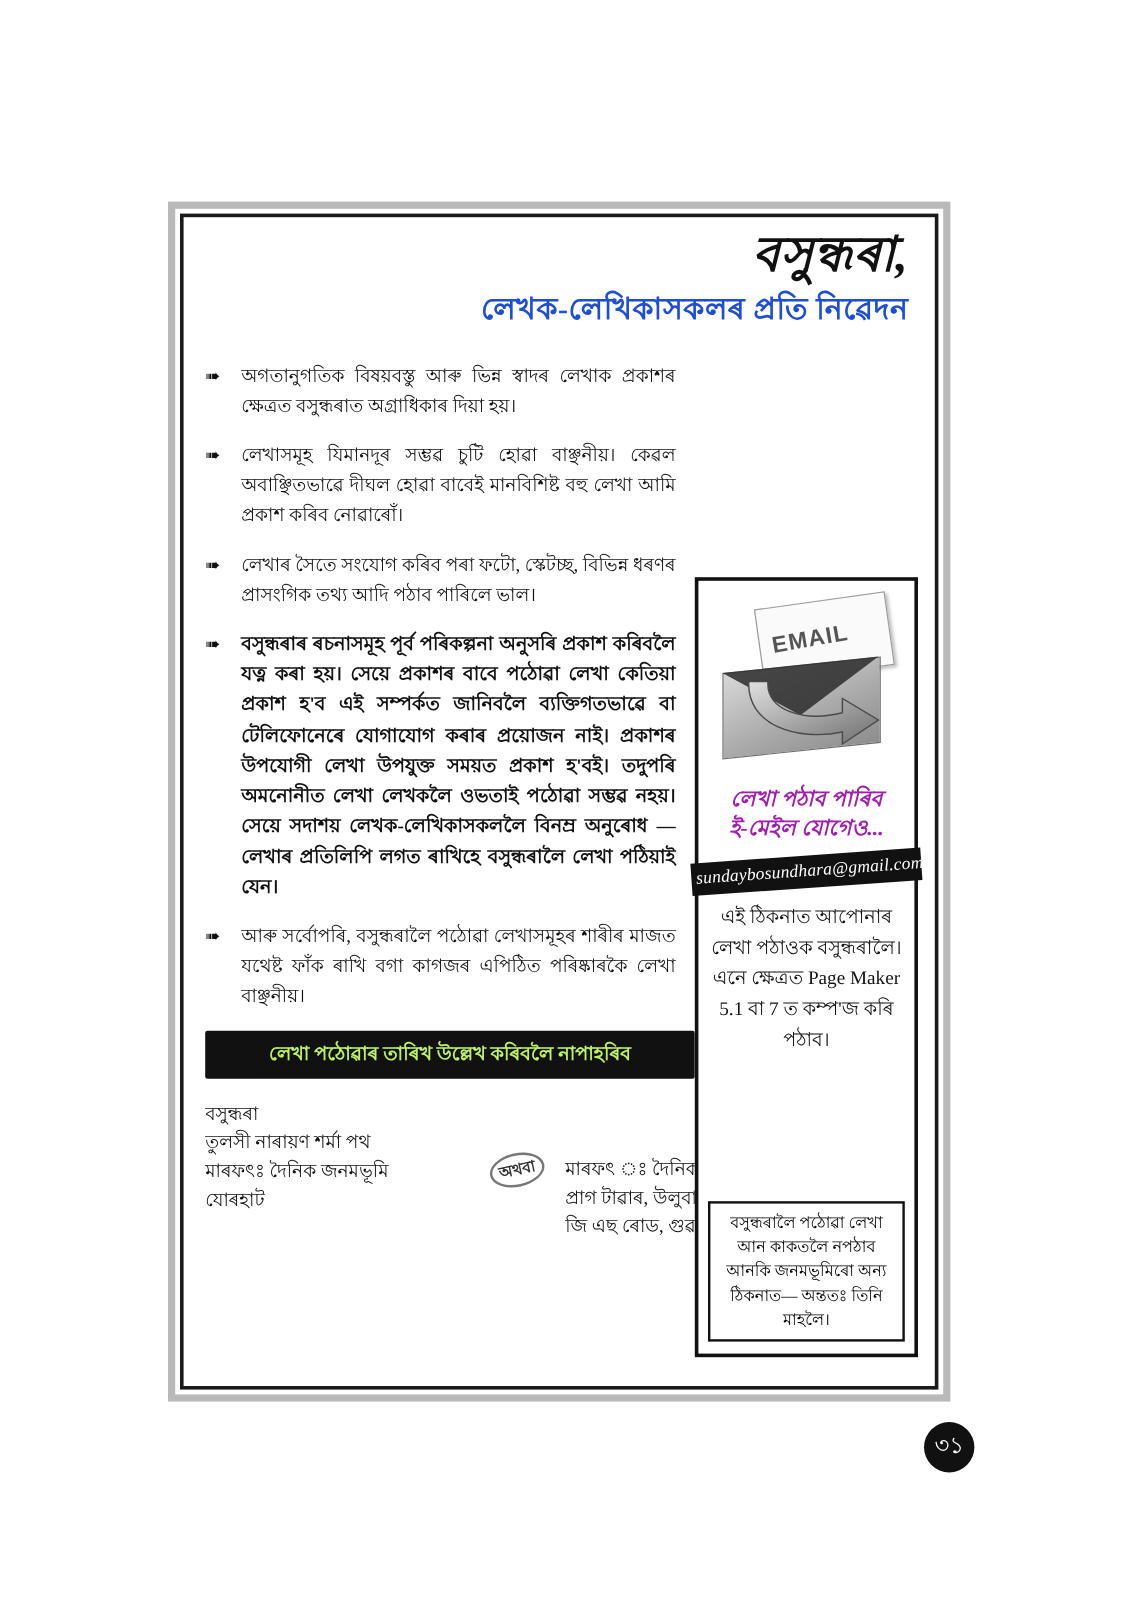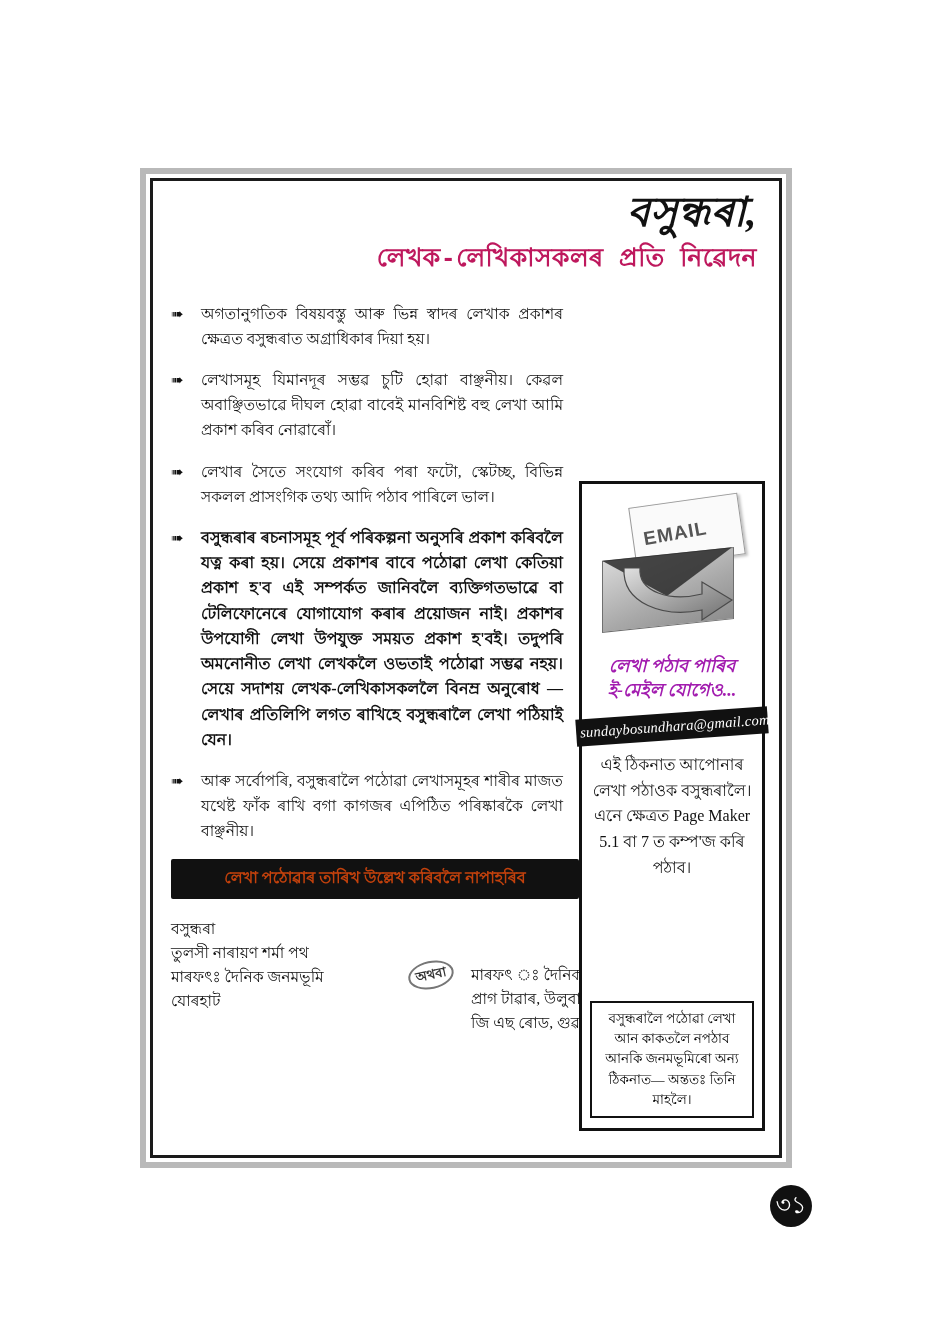--- a/index.html
+++ b/index.html
@@ -55,24 +55,24 @@
   .masthead-title {
     font-family: "Liberation Serif", serif;
     font-size: 41px;
     font-weight: bold;
     line-height: 1.05;
     letter-spacing: 0.5px;
     color: #111;
     font-style: italic;
   }
   .masthead-sub {
-    font-family: Liberation Mono, monospace;
+    font-family: Liberation Serif, serif;
     font-size: 25px;
     font-weight: bold;
-    color: #be185d;
+    color: #1d4ed8;
     margin-top: 4px;
     letter-spacing: 0.5px;
   }
 
   
   .body-col {
     width: 392px;
     margin-top: 20px;
   }
   .bullet-row {
@@ -156,21 +156,21 @@
     font-size: 13px;
   }
 
   
   .bottom-banner {
     position: absolute;
     left: 18px;
     bottom: 12px;
     width: 408px;
     background: #111;
-    color: #c2410c;
+    color: #bef264;
     text-align: center;
     font-family: "Liberation Serif", serif;
     font-weight: bold;
     font-size: 16px;
     padding: 6px 4px 7px 4px;
     box-sizing: border-box;
     border-radius: 2px;
   }
 
   
@@ -290,21 +290,21 @@
   .page-num {
     position: absolute;
     left: 770px;
     top: 1185px;
     width: 42px;
     height: 42px;
     border-radius: 50%;
     background: #111;
     color: #fff;
     font-family: "Liberation Serif", serif;
-    font-size: 24px;
+    font-size: 19px;
     display: flex;
     align-items: center;
     justify-content: center;
   }
 </style>
 </head>
 <body>
 
 <div class="page-frame"></div>
 <div class="page-frame-inner"></div>
@@ -323,21 +323,21 @@
       <div class="bullet-text">অগতানুগতিক বিষয়বস্তু আৰু ভিন্ন স্বাদৰ লেখাক প্ৰকাশৰ ক্ষেত্ৰত বসুন্ধৰাত অগ্ৰাধিকাৰ দিয়া হয়।</div>
     </div>
 
     <div class="bullet-row">
       <div class="bullet-mark">➠</div>
       <div class="bullet-text">লেখাসমূহ যিমানদূৰ সম্ভৱ চুটি হোৱা বাঞ্ছনীয়। কেৱল অবাঞ্ছিতভাৱে দীঘল হোৱা বাবেই মানবিশিষ্ট বহু লেখা আমি প্ৰকাশ কৰিব নোৱাৰোঁ।</div>
     </div>
 
     <div class="bullet-row">
       <div class="bullet-mark">➠</div>
-      <div class="bullet-text">লেখাৰ সৈতে সংযোগ কৰিব পৰা ফটো, স্কেটচ্ছ, বিভিন্ন সকলল প্ৰাসংগিক তথ্য আদি পঠাব পাৰিলে ভাল।</div>
+      <div class="bullet-text">লেখাৰ সৈতে সংযোগ কৰিব পৰা ফটো, স্কেটচ্ছ, বিভিন্ন ধৰণৰ প্ৰাসংগিক তথ্য আদি পঠাব পাৰিলে ভাল।</div>
     </div>
 
     <div class="bullet-row">
       <div class="bullet-mark">➠</div>
       <div class="bullet-text bold">বসুন্ধৰাৰ ৰচনাসমূহ পূৰ্ব পৰিকল্পনা অনুসৰি প্ৰকাশ কৰিবলৈ যত্ন কৰা হয়। সেয়ে প্ৰকাশৰ বাবে পঠোৱা লেখা কেতিয়া প্ৰকাশ হ'ব এই সম্পৰ্কত জানিবলৈ ব্যক্তিগতভাৱে বা টেলিফোনেৰে যোগাযোগ কৰাৰ প্ৰয়োজন নাই। প্ৰকাশৰ উপযোগী লেখা উপযুক্ত সময়ত প্ৰকাশ হ'বই। তদুপৰি অমনোনীত লেখা লেখকলৈ ওভতাই পঠোৱা সম্ভৱ নহয়। সেয়ে সদাশয় লেখক-লেখিকাসকললৈ বিনম্র অনুৰোধ — লেখাৰ প্ৰতিলিপি লগত ৰাখিহে বসুন্ধৰালৈ লেখা পঠিয়াই যেন।</div>
     </div>
 
     <div class="bullet-row">
       <div class="bullet-mark">➠</div>
       <div class="bullet-text">আৰু সৰ্বোপৰি, বসুন্ধৰালৈ পঠোৱা লেখাসমূহৰ শাৰীৰ মাজত যথেষ্ট ফাঁক ৰাখি বগা কাগজৰ এপিঠিত পৰিষ্কাৰকৈ লেখা বাঞ্ছনীয়।</div>

